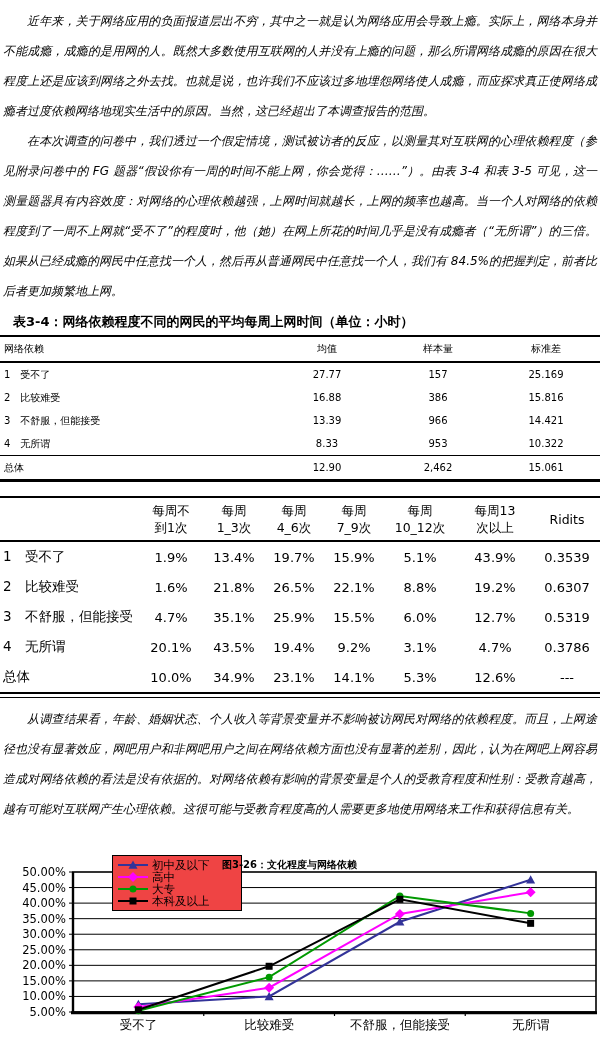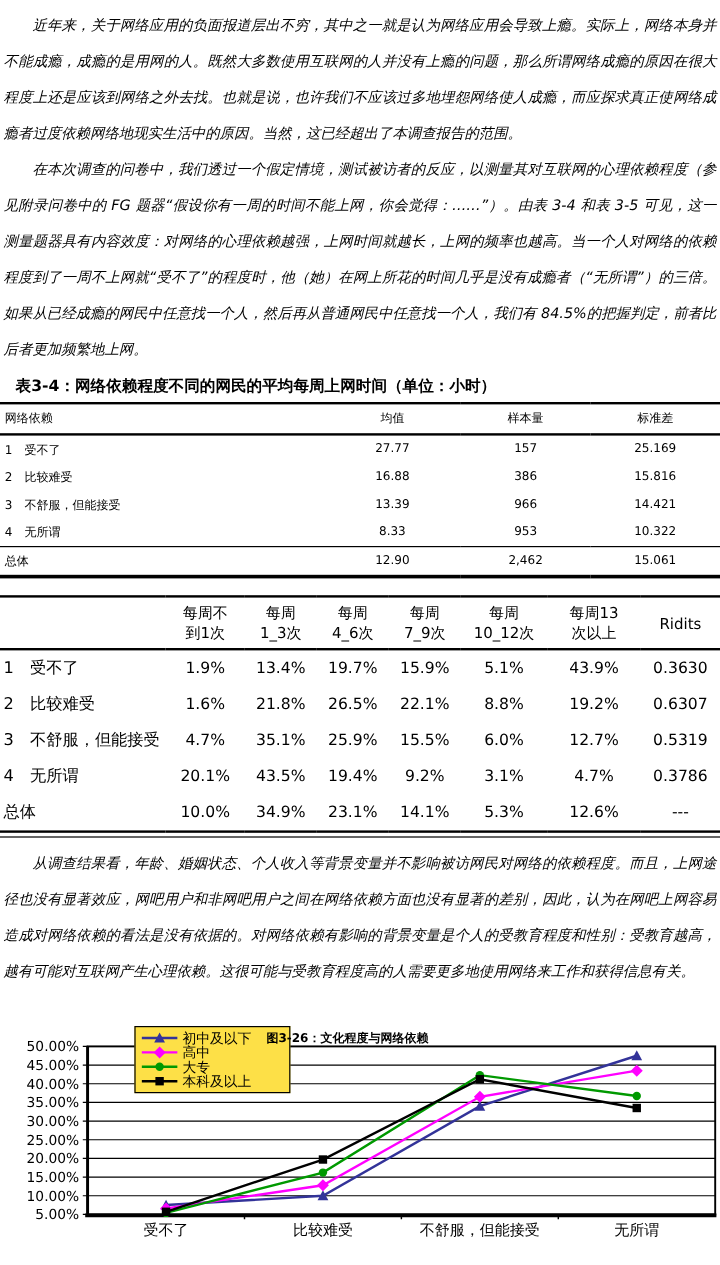--- a/index.html
+++ b/index.html
@@ -24,21 +24,21 @@
   .t34 th.c0,.t34 td.c0{text-align:left;padding-left:4px;white-space:nowrap;}
   .t34 tr.total td{border-top:1px solid #000;}
   .t35{border-top:2px solid #000;border-bottom:2px solid #000;font-size:13px;}
   .t35 thead th{border-bottom:2px solid #000;text-align:center;white-space:pre-line;line-height:17px;padding:4px 0;vertical-align:middle;font-size:12.5px;}
   .t35 td{text-align:center;padding:6px 0;}
   .t35 td.c0{text-align:left;padding-left:3px;white-space:nowrap;font-size:13.5px;}
   .thin-rule{border-top:1px solid #000;margin-top:3px;height:0;}
   #chart-title{position:absolute;left:222px;top:16px;font-size:10px;font-weight:bold;z-index:3;}
   #chart-svg{position:absolute;left:0;top:0;z-index:1;}
   #chart-svg text{font-family:"DejaVu Sans","Liberation Sans",sans-serif;}
-  #chart-legend{position:absolute;left:112px;top:13px;width:118px;background:#fde047;border:1px solid #000;padding:3px 5px;z-index:2;}
+  #chart-legend{position:absolute;left:112px;top:13px;width:118px;background:#ef4444;border:1px solid #000;padding:3px 5px;z-index:2;}
   .legend-item{display:flex;align-items:center;gap:4px;height:12px;font-size:11.5px;white-space:nowrap;}
 </style>
 </head>
 <body>
 
 <div class="sec" id="sec-text">
   <p class="para">近年来，关于网络应用的负面报道层出不穷，其中之一就是认为网络应用会导致上瘾。实际上，网络本身并不能成瘾，成瘾的是用网的人。既然大多数使用互联网的人并没有上瘾的问题，那么所谓网络成瘾的原因在很大程度上还是应该到网络之外去找。也就是说，也许我们不应该过多地埋怨网络使人成瘾，而应探求真正使网络成瘾者过度依赖网络地现实生活中的原因。当然，这已经超出了本调查报告的范围。</p>
   <p class="para">在本次调查的问卷中，我们透过一个假定情境，测试被访者的反应，以测量其对互联网的心理依赖程度（参见附录问卷中的 FG 题器“假设你有一周的时间不能上网，你会觉得：……”）。由表 3-4 和表 3-5 可见，这一测量题器具有内容效度：对网络的心理依赖越强，上网时间就越长，上网的频率也越高。当一个人对网络的依赖程度到了一周不上网就“受不了”的程度时，他（她）在网上所花的时间几乎是没有成瘾者（“无所谓”）的三倍。如果从已经成瘾的网民中任意找一个人，然后再从普通网民中任意找一个人，我们有 84.5%的把握判定，前者比后者更加频繁地上网。</p>
 </div>
 
@@ -126,21 +126,21 @@
     </thead>
     <tbody>
       <tr>
           <td class="c0">1　受不了</td>
           <td>1.9%</td>
           <td>13.4%</td>
           <td>19.7%</td>
           <td>15.9%</td>
           <td>5.1%</td>
           <td>43.9%</td>
-          <td>0.3630</td>
+          <td>0.3539</td>
         </tr>
       <tr>
           <td class="c0">2　比较难受</td>
           <td>1.6%</td>
           <td>21.8%</td>
           <td>26.5%</td>
           <td>22.1%</td>
           <td>8.8%</td>
           <td>19.2%</td>
           <td>0.6307</td>

